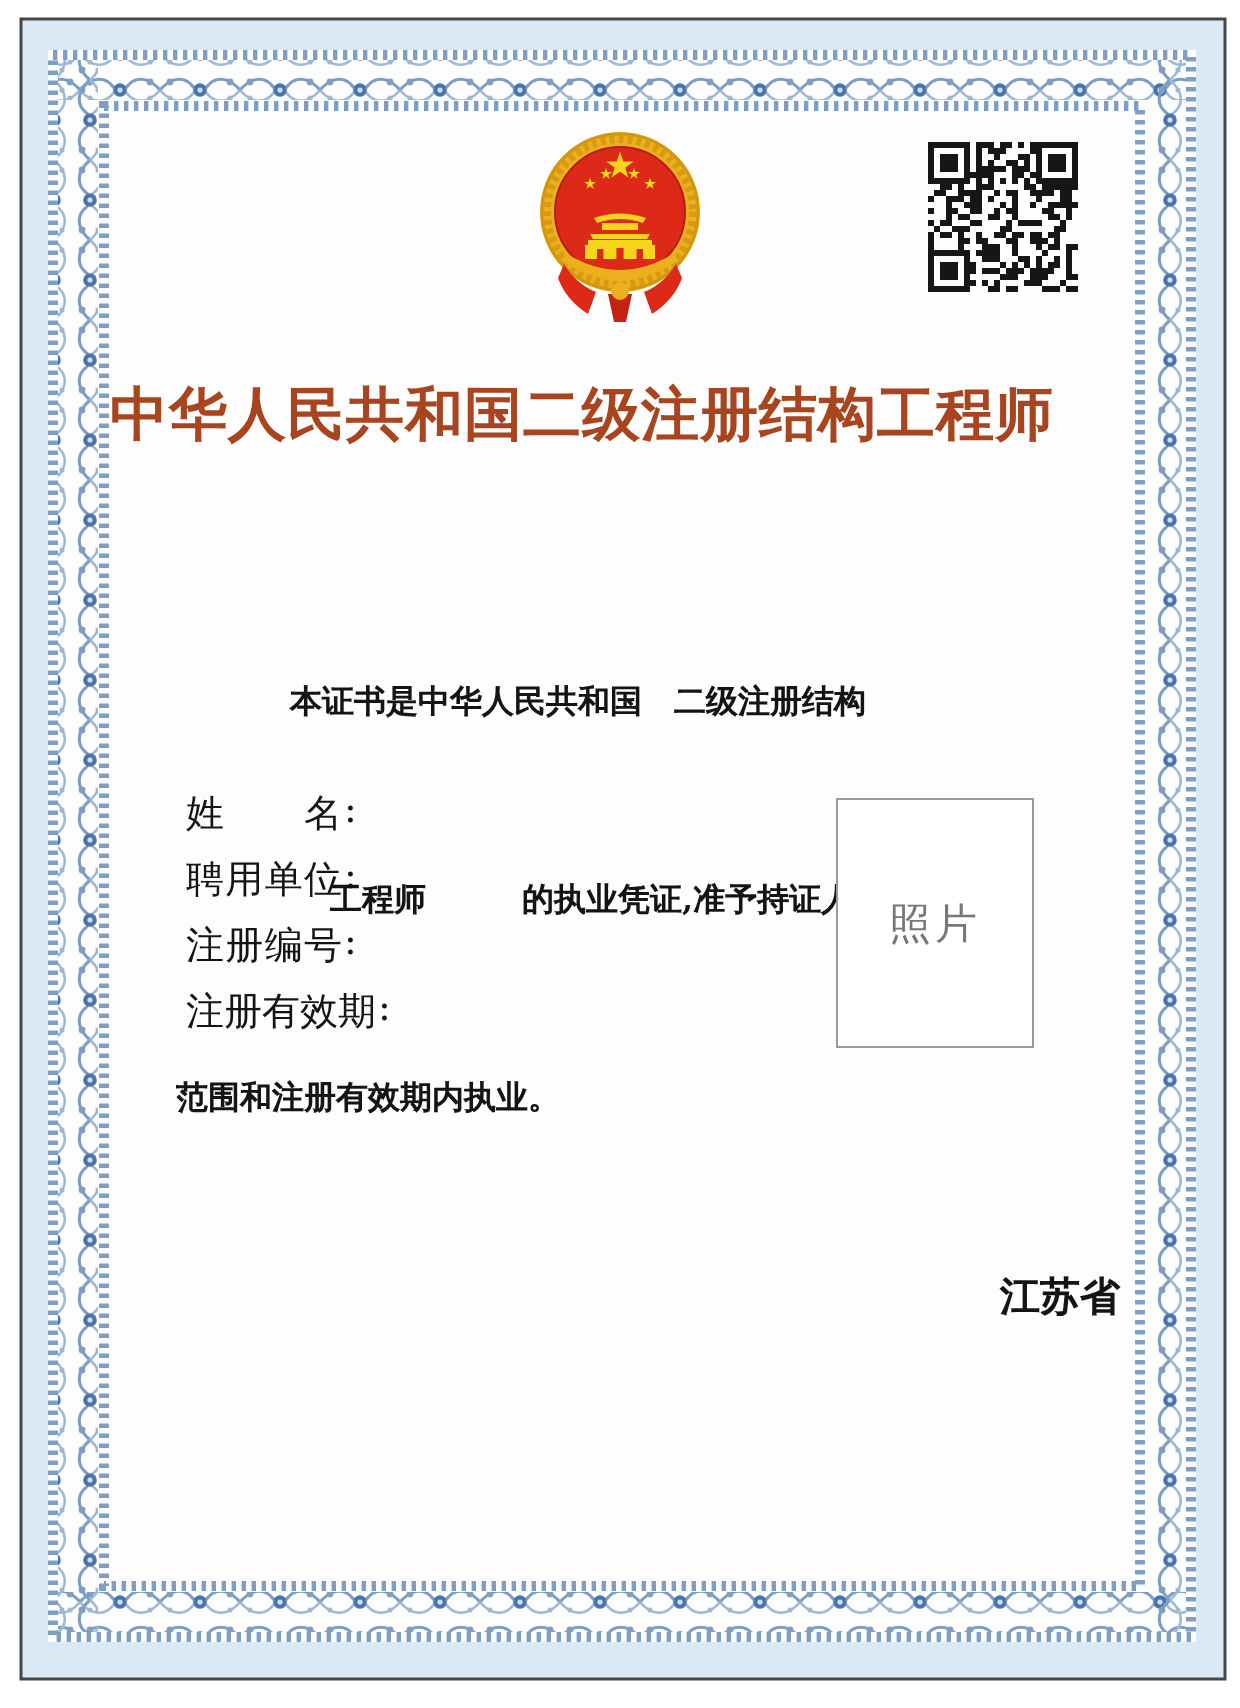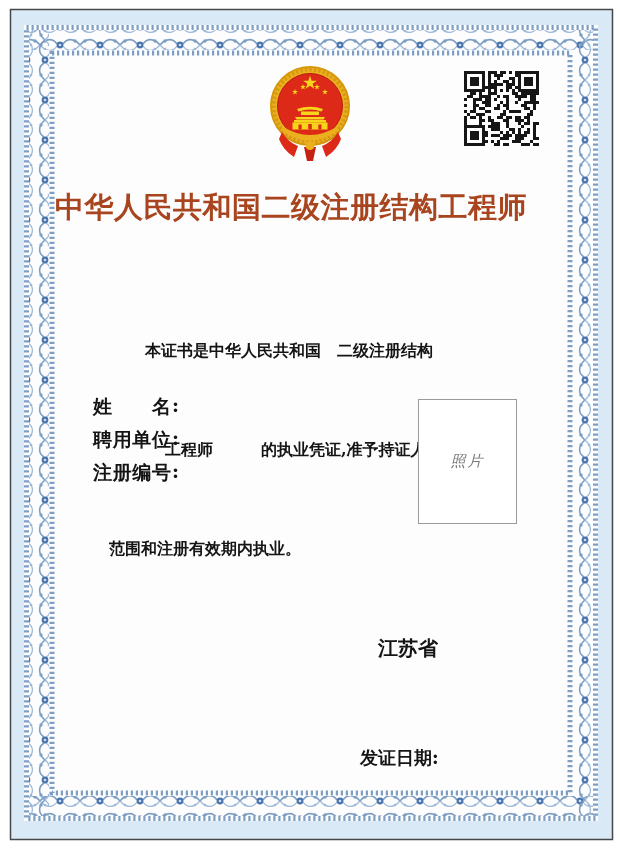--- a/index.html
+++ b/index.html
@@ -43,44 +43,44 @@
     letter-spacing:0.5px;
   }
 
   .statement{
     position:absolute;left:88px;top:268px;width:472px;
     font-weight:bold;font-size:16px;line-height:33px;
     white-space:pre-wrap;
   }
   .statement .l1{padding-left:57px;}
   .statement .l2{padding-left:77px;}
-  .statement .l3{padding-left:0;margin-left:21px;}
+  .statement .l3{padding-left:0;}
 
   .fields{position:absolute;left:93px;top:394px;width:300px;
-    font-weight:bold;font-size:19px;}
+    font-weight:normal;font-size:19px;}
   .frow{height:33px;}
   .flabel{display:inline-block;vertical-align:top;}
   .flabel.w4{width:78px;text-align:justify;text-align-last:justify;}
   .fcolon{display:inline-block;margin-left:1px;}
   .fvalue{display:inline-block;margin-left:8px;min-width:60px;}
 
   .photo{
     position:absolute;left:418px;top:399px;width:97px;height:123px;
     border:1px solid var(--photo_border,#9A9A9A);
     display:flex;align-items:center;justify-content:center;
     background:#ffffff;
   }
   .photo span{
     font-family:"DejaVu Sans","Liberation Sans",sans-serif;
-    font-size:15px;color:var(--photo_text,#777777);letter-spacing:2px;font-style:italic;
+    font-size:21px;color:var(--photo_text,#777777);letter-spacing:2px;
   }
 
   .issuer{
     position:absolute;left:378px;top:634px;width:182px;
-    text-align:left;font-weight:bold;font-size:20px;line-height:29px;
+    text-align:right;font-weight:bold;font-size:20px;line-height:29px;
   }
   .issue-date{
     position:absolute;left:360px;top:746px;
     font-weight:bold;font-size:18px;
   }
   .issue-date .val{display:inline-block;min-width:70px;margin-left:6px;}
 </style>
 </head>
 <body>
 
@@ -501,27 +501,27 @@
   <div class="fields">
     <div class="frow">
       <span class="flabel w4">姓名</span><span class="fcolon">:</span><span class="fvalue"></span>
     </div>
     <div class="frow">
       <span class="flabel w4">聘用单位</span><span class="fcolon">:</span><span class="fvalue"></span>
     </div>
     <div class="frow">
       <span class="flabel w4">注册编号</span><span class="fcolon">:</span><span class="fvalue"></span>
     </div>
+    <div class="frow">
+      <span class="flabel">注册有效期</span><span class="fcolon">:</span><span class="fvalue"></span>
+    </div>
   </div>
 
   <div class="photo">
     <span>照片</span>
   </div>
 
   <div class="issuer">
     <div>江苏省</div>
   </div>
 
-  <div class="issue-date">
-    <span>发证日期:</span><span class="val"></span>
-  </div>
 
 </div>
 
 </body></html>

